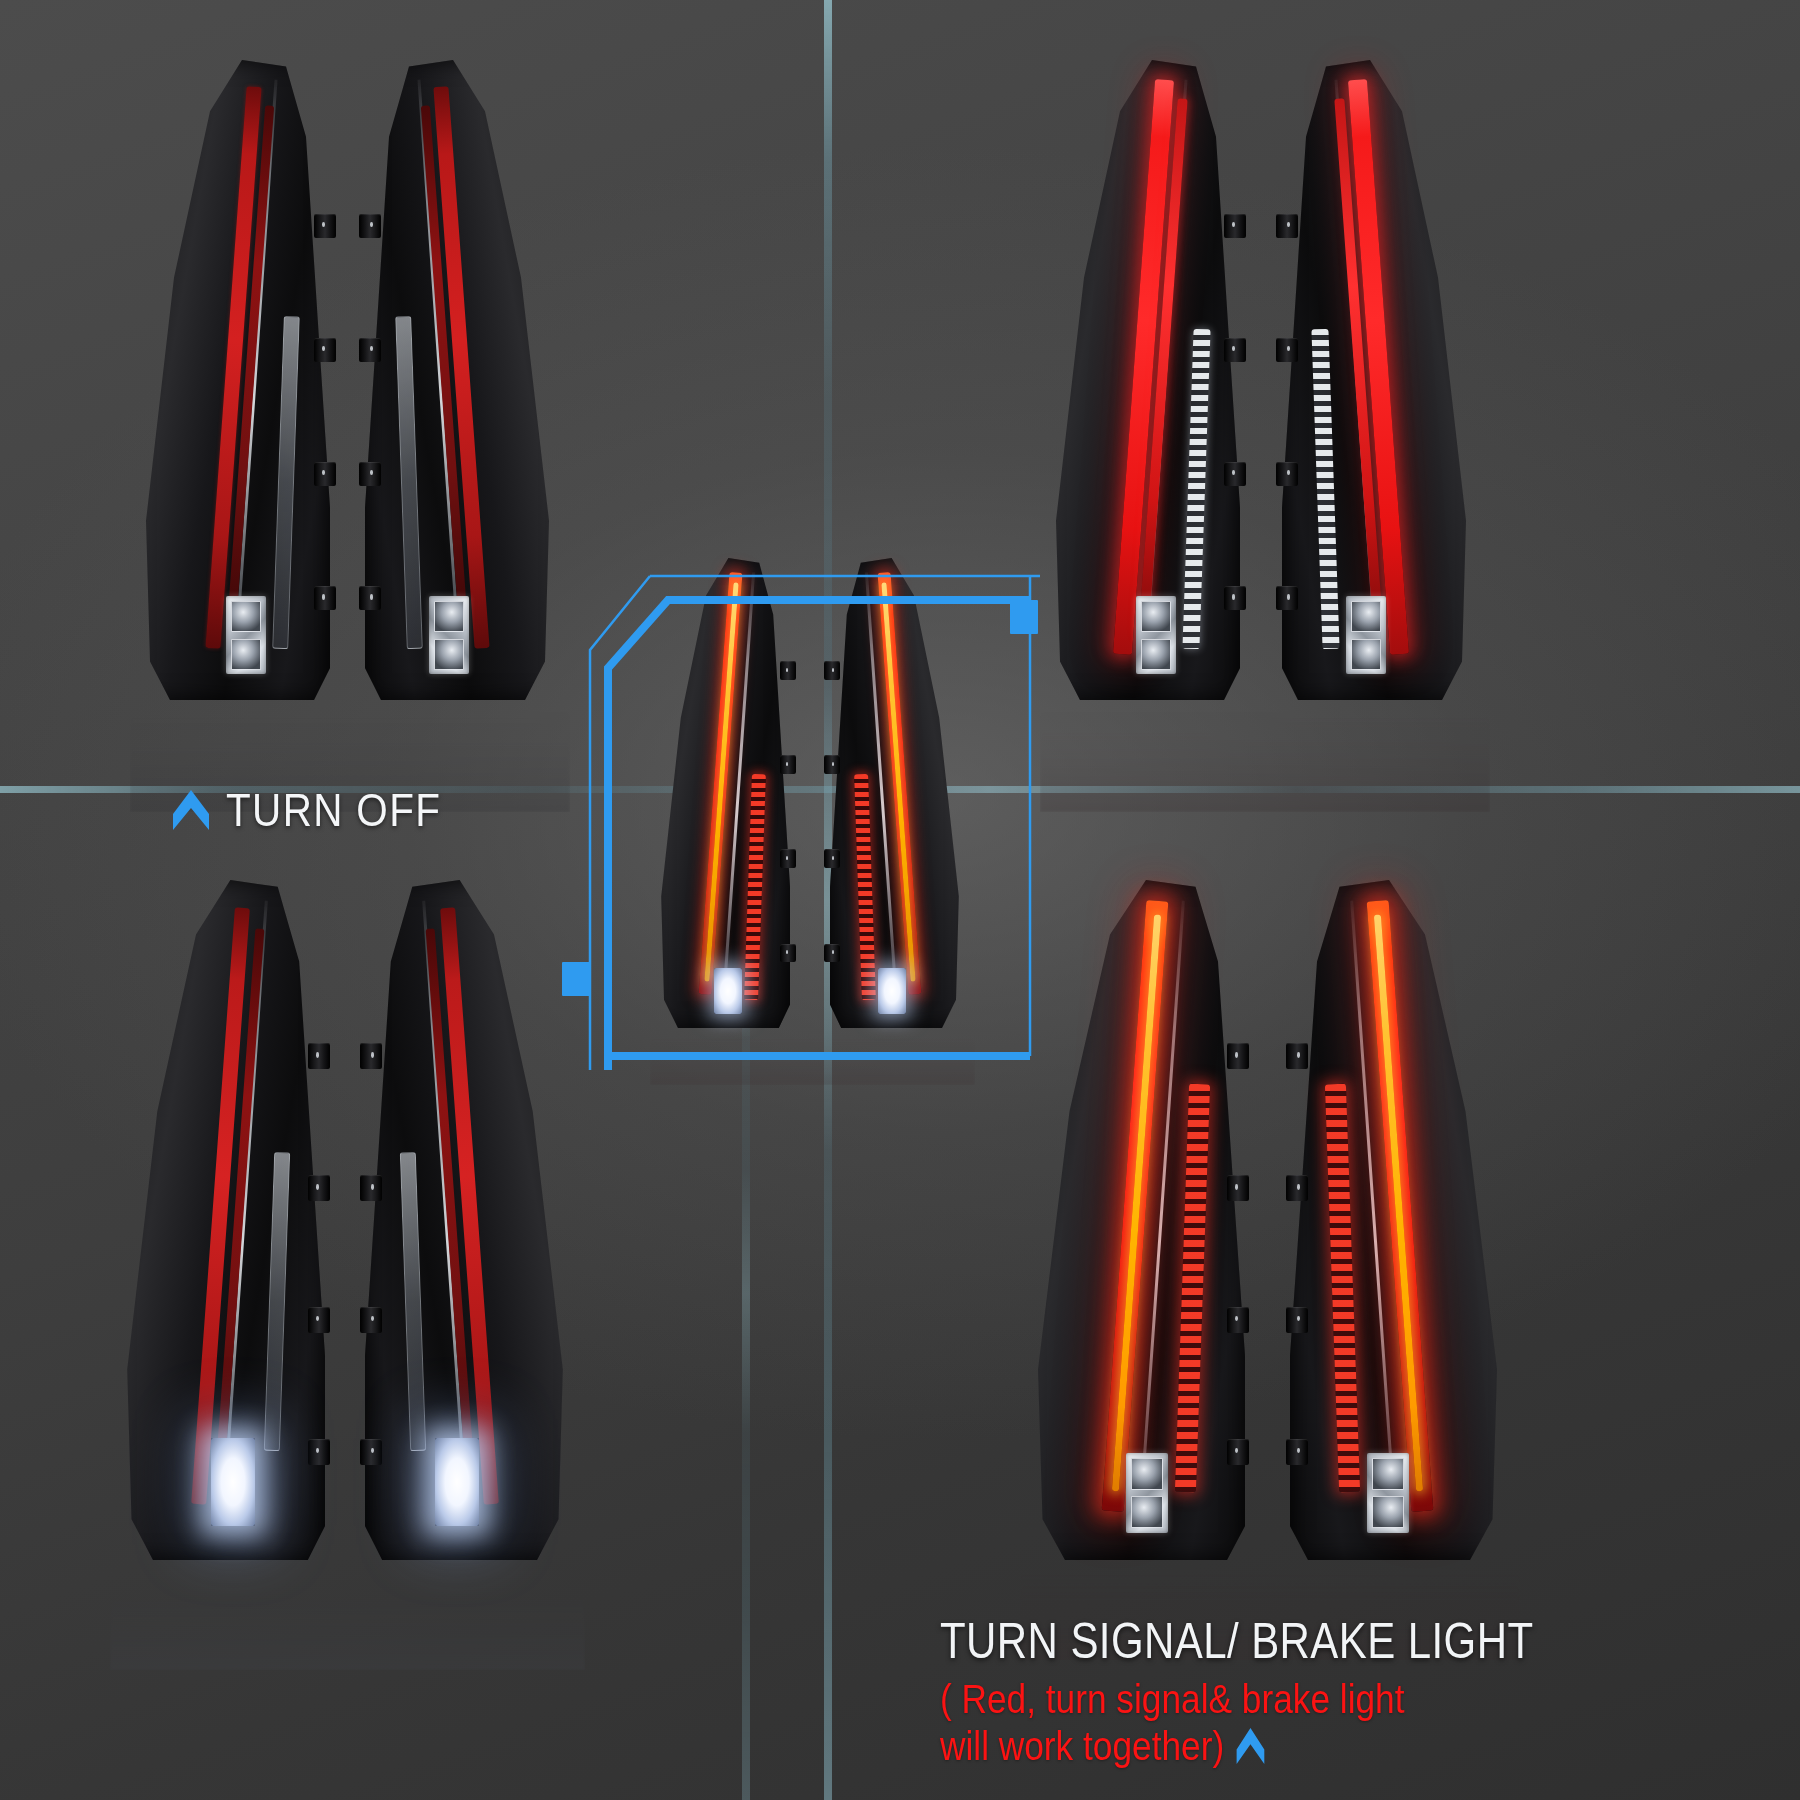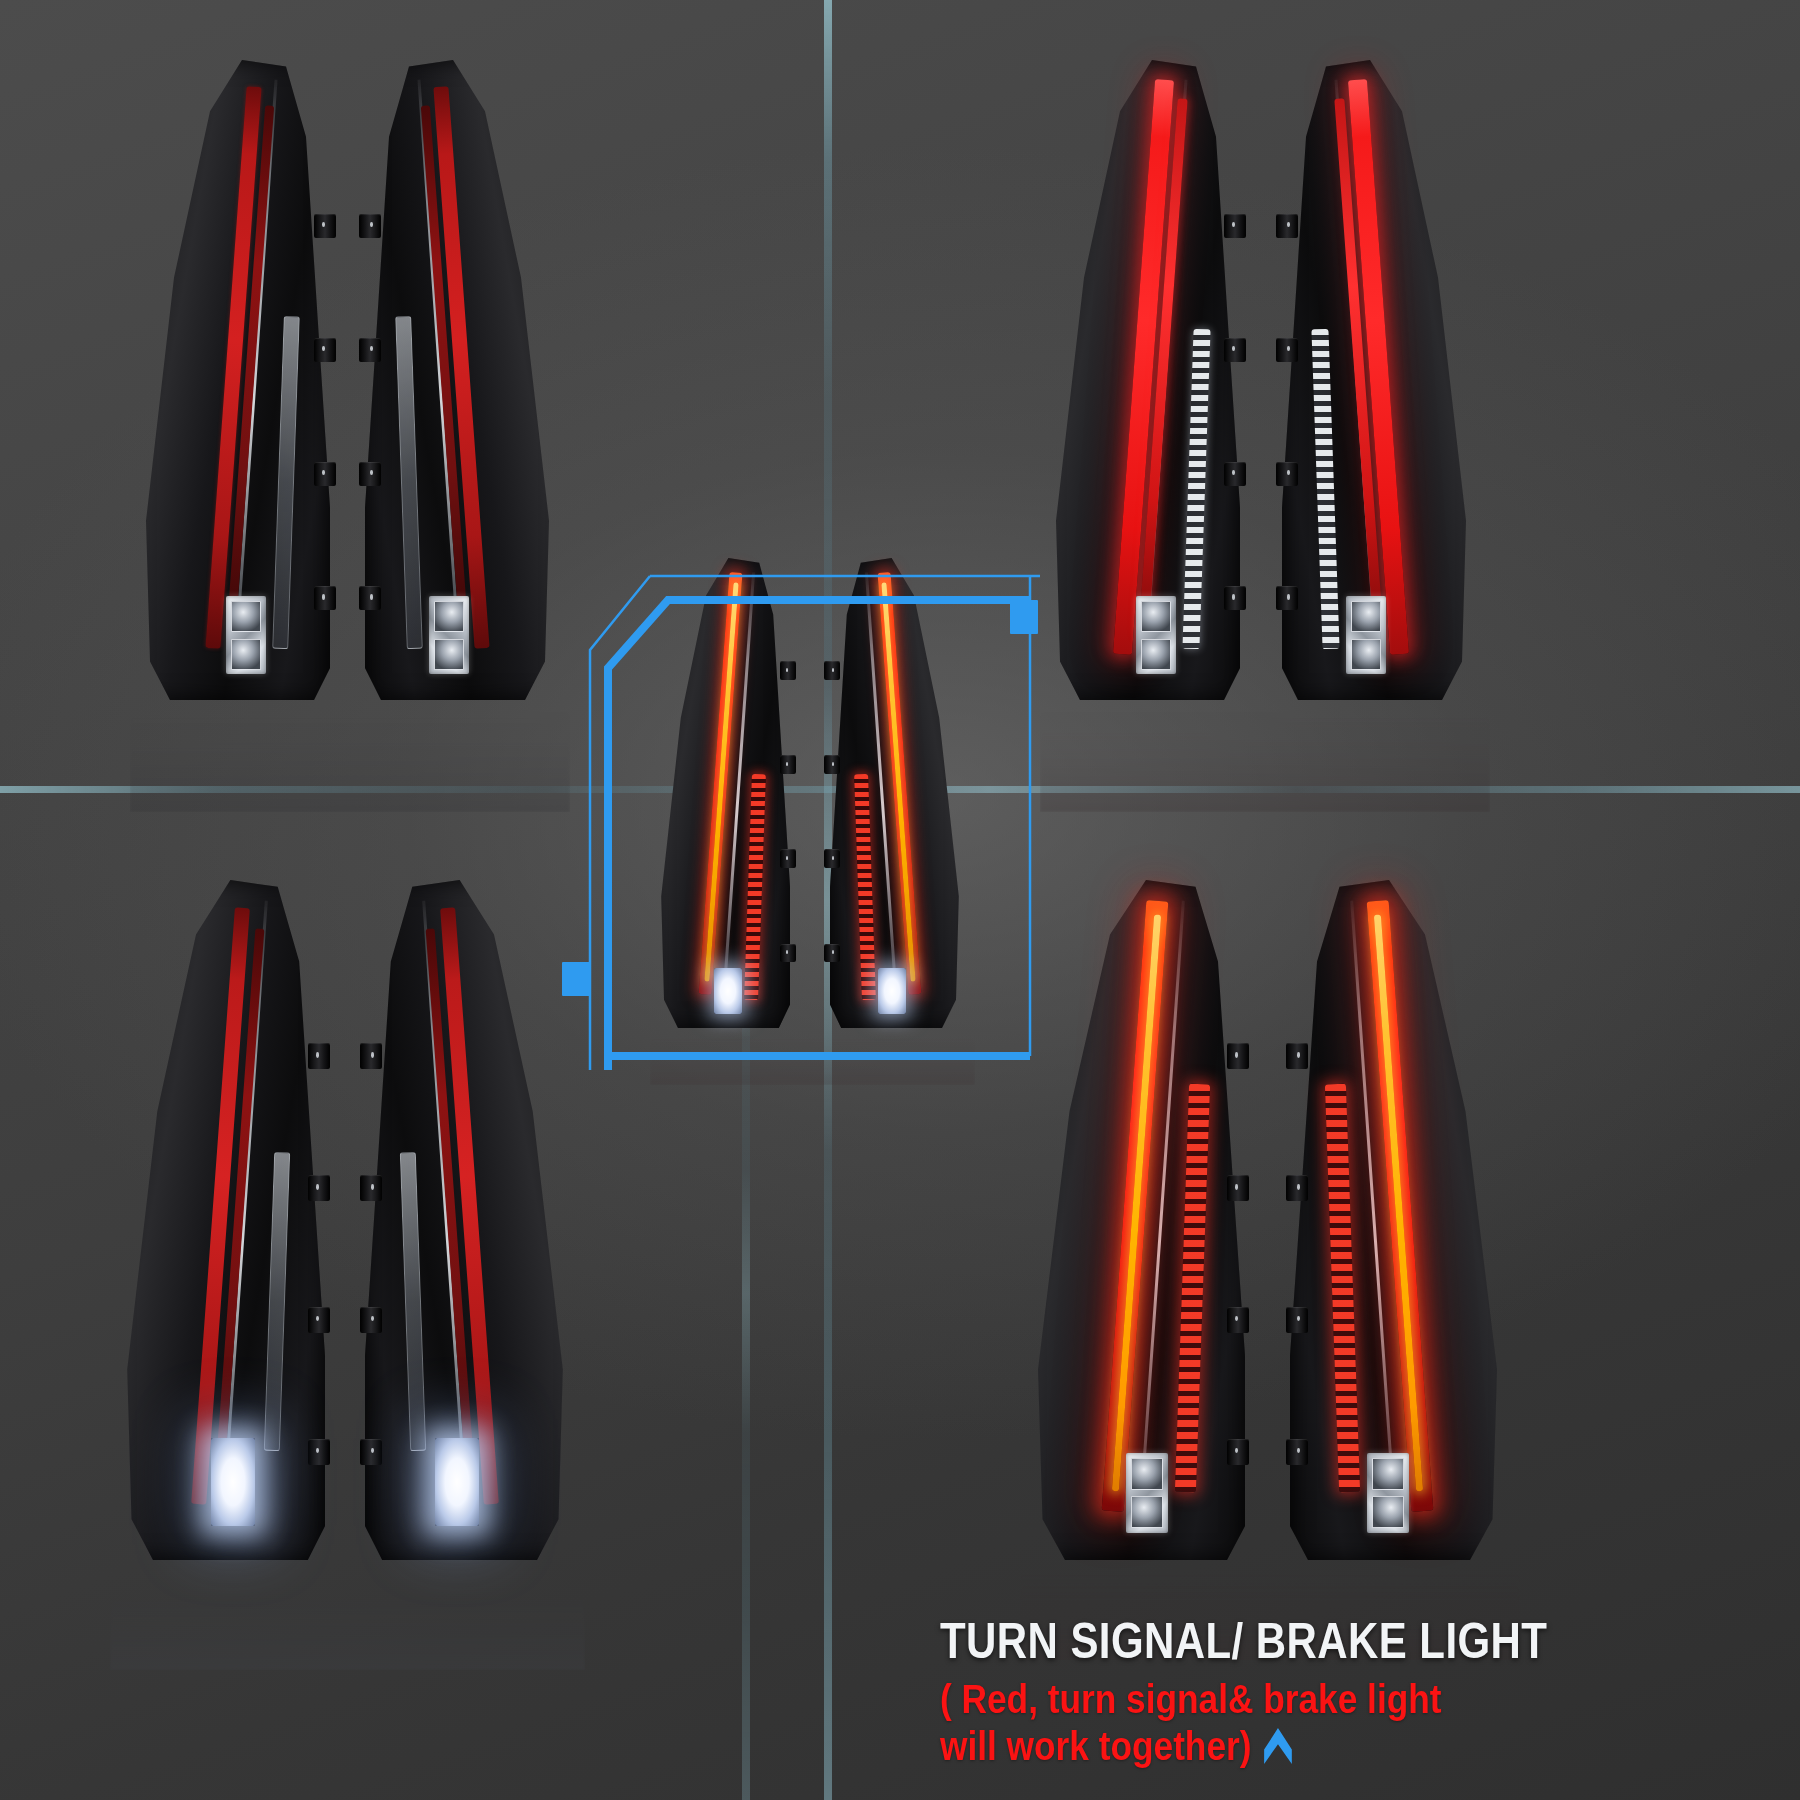--- a/index.html
+++ b/index.html
@@ -84,21 +84,21 @@
     mask-image:linear-gradient(to bottom, rgba(0,0,0,0.85), rgba(0,0,0,0));
     filter:blur(1.4px); }
 
   
   .label { position:absolute; display:flex; align-items:center; gap:16px; }
   .chev { display:inline-block; flex:none; }
   .label-text { color:#f4f6f8; font-size:47px; letter-spacing:1.6px; font-weight:400;
     font-family:"Liberation Sans", sans-serif; transform:scaleX(0.86); transform-origin:left center;
     white-space:nowrap; text-shadow:0 2px 5px rgba(0,0,0,0.55); }
 
-  .block-br { position:absolute; left:940px; top:1612px;font-weight:bold; }
+  .block-br { position:absolute; left:940px; top:1612px; }
   .br-title { color:#f2f4f6; font-size:50px; letter-spacing:0.5px; white-space:nowrap;
     transform:scaleX(0.84); transform-origin:left center; text-shadow:0 2px 6px rgba(0,0,0,0.6); }
   .br-note { color:#fb1313; font-size:41px; line-height:1.14; white-space:nowrap;
     transform:scaleX(0.86); transform-origin:left center; margin-top:6px;
     text-shadow:0 1px 3px rgba(0,0,0,0.35); }
   .br-note .rowline { display:flex; align-items:center; gap:14px; }
 
   
   .frame-outer, .frame-inner { position:absolute; }
   .tab { position:absolute; background:#2f9bf0; border-radius:1px; }
@@ -158,20 +158,26 @@
       <div class="socket" style="left:48%; bottom:4%; width:40px; height:78px;">
         <div class="cell c1"></div>
           <div class="cell c2"></div>
       </div>
     </div>
 
     <div class="refl" style="left:20px; top:662px; width:440px; height:110px;
       background:linear-gradient(to bottom, rgba(40,40,44,0.8), rgba(60,60,64,0.1));"></div>
   </div>
 
+  <div class="label" style="left:172px; top:782px;">
+    <svg class="chev" width="38" height="44" viewBox="0 0 38 44">
+      <path d="M19 2 L37 26 L37 42 L19 20 L1 42 L1 26 Z" fill="#2f9bf0"></path>
+    </svg>
+    <span class="label-text">TURN OFF</span>
+  </div>
 
   <div class="quad" style="left:1020px; top:40px; width:580px; height:720px;">
 
     <div class="lamp" style="position:absolute; left:20px; top:20px; width:200px; height:640px;">
       <div class="shell" style="clip-path:polygon(56% 0%, 78% 1%, 88% 12%, 95% 46%, 100% 70%, 100% 95%, 92% 100%, 20% 100%, 10% 94%, 8% 72%, 22% 34%, 40% 8%);"></div>
       <div class="edge-hi" style="left:62%; top:3%; height:92%; transform:rotate(4deg);"></div>
       <div class="bar" style="left:47%; top:3%; width:19px; height:90%; transform:rotate(4.2deg);
         background:linear-gradient(to bottom,#ff4d4d,#f51a1a 10%,#ff2a2a 42%,#e81212 78%,#a30d0d);
         box-shadow:0 0 16px 4px rgba(255,40,40,0.55), 0 0 34px 10px rgba(230,25,25,0.28);"></div>
       <div class="bar" style="left:59%; top:6%; width:10px; height:84%; transform:rotate(4.2deg);

